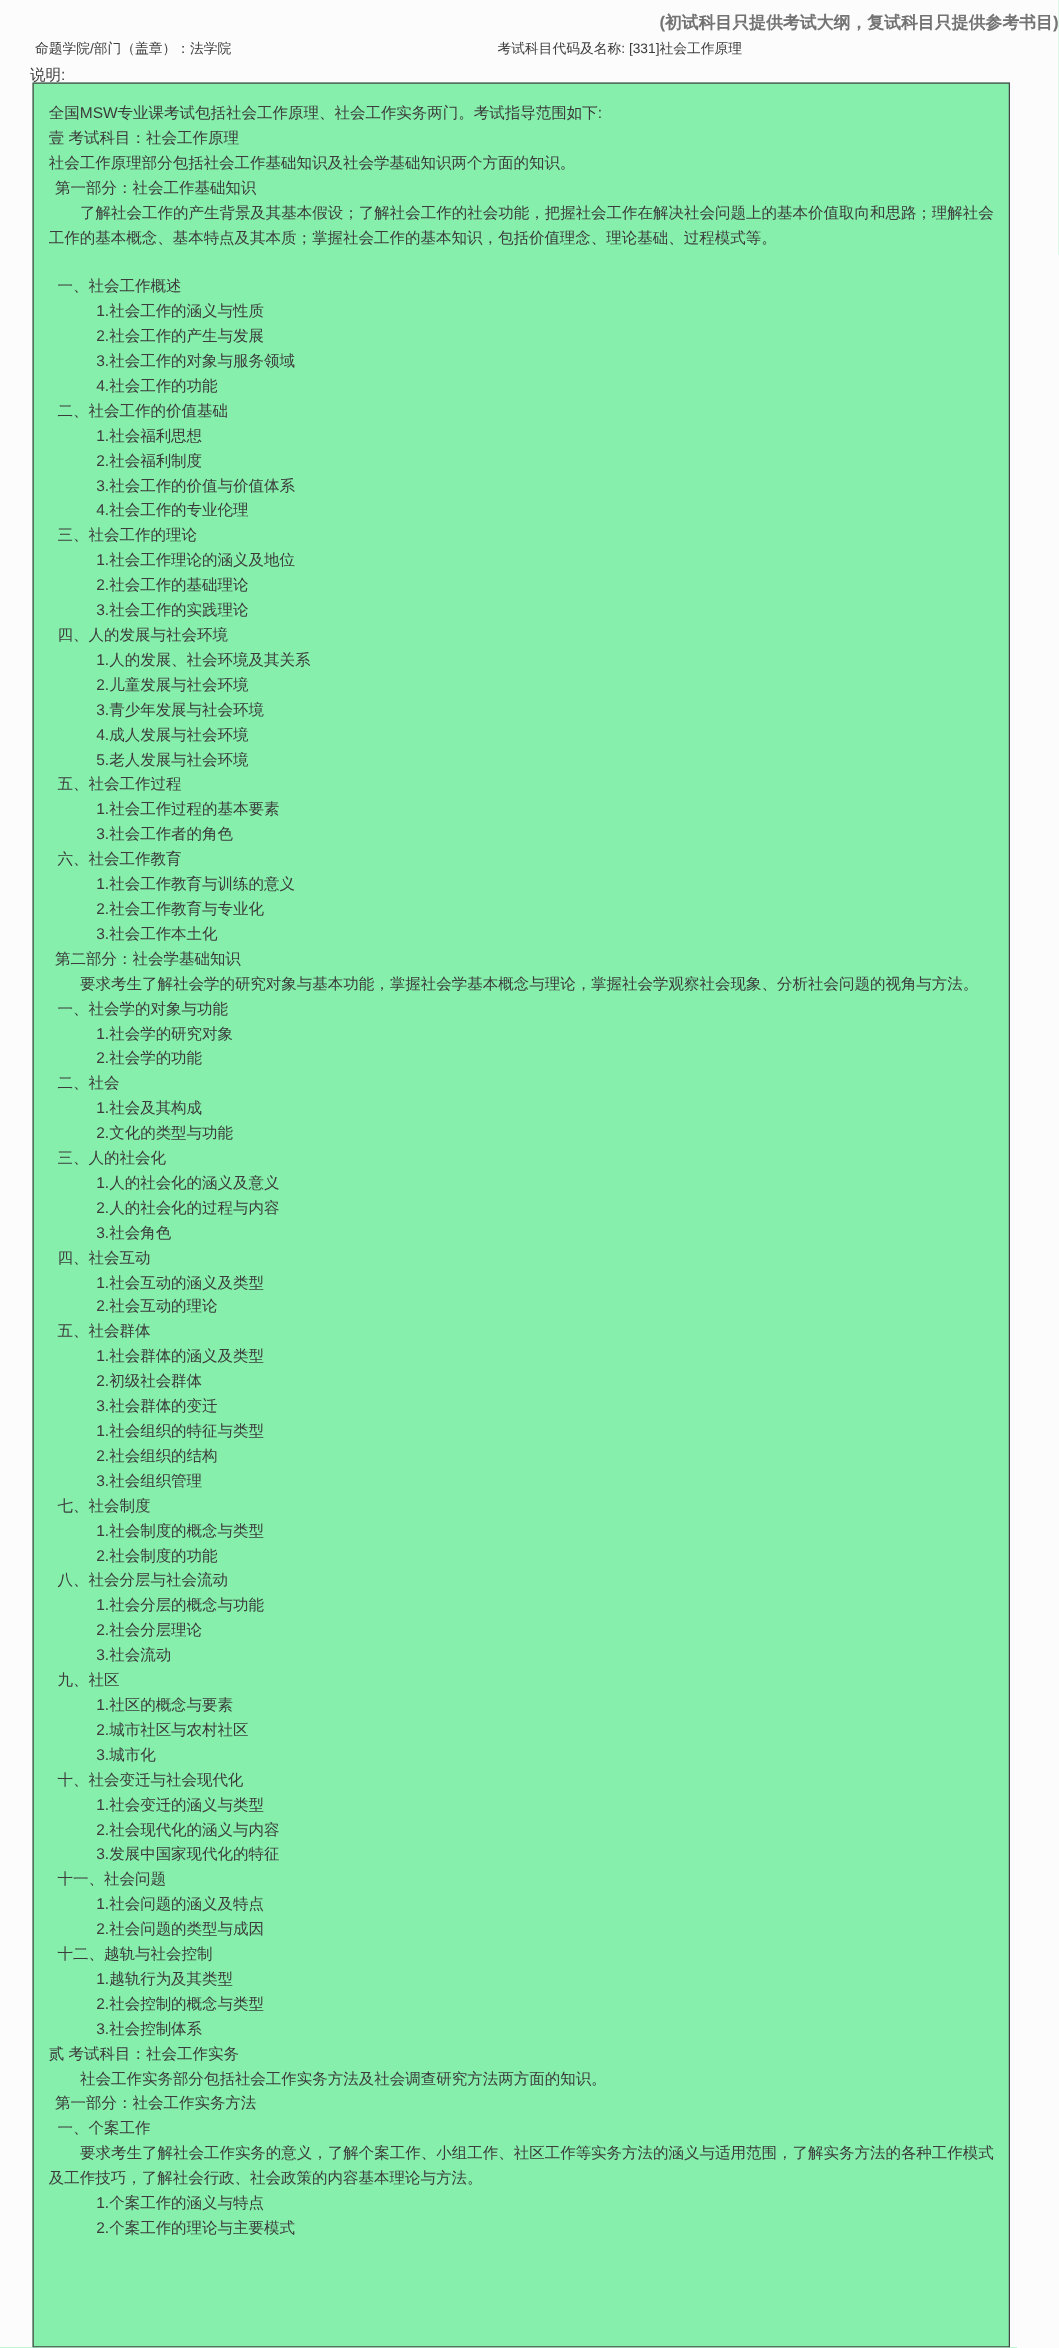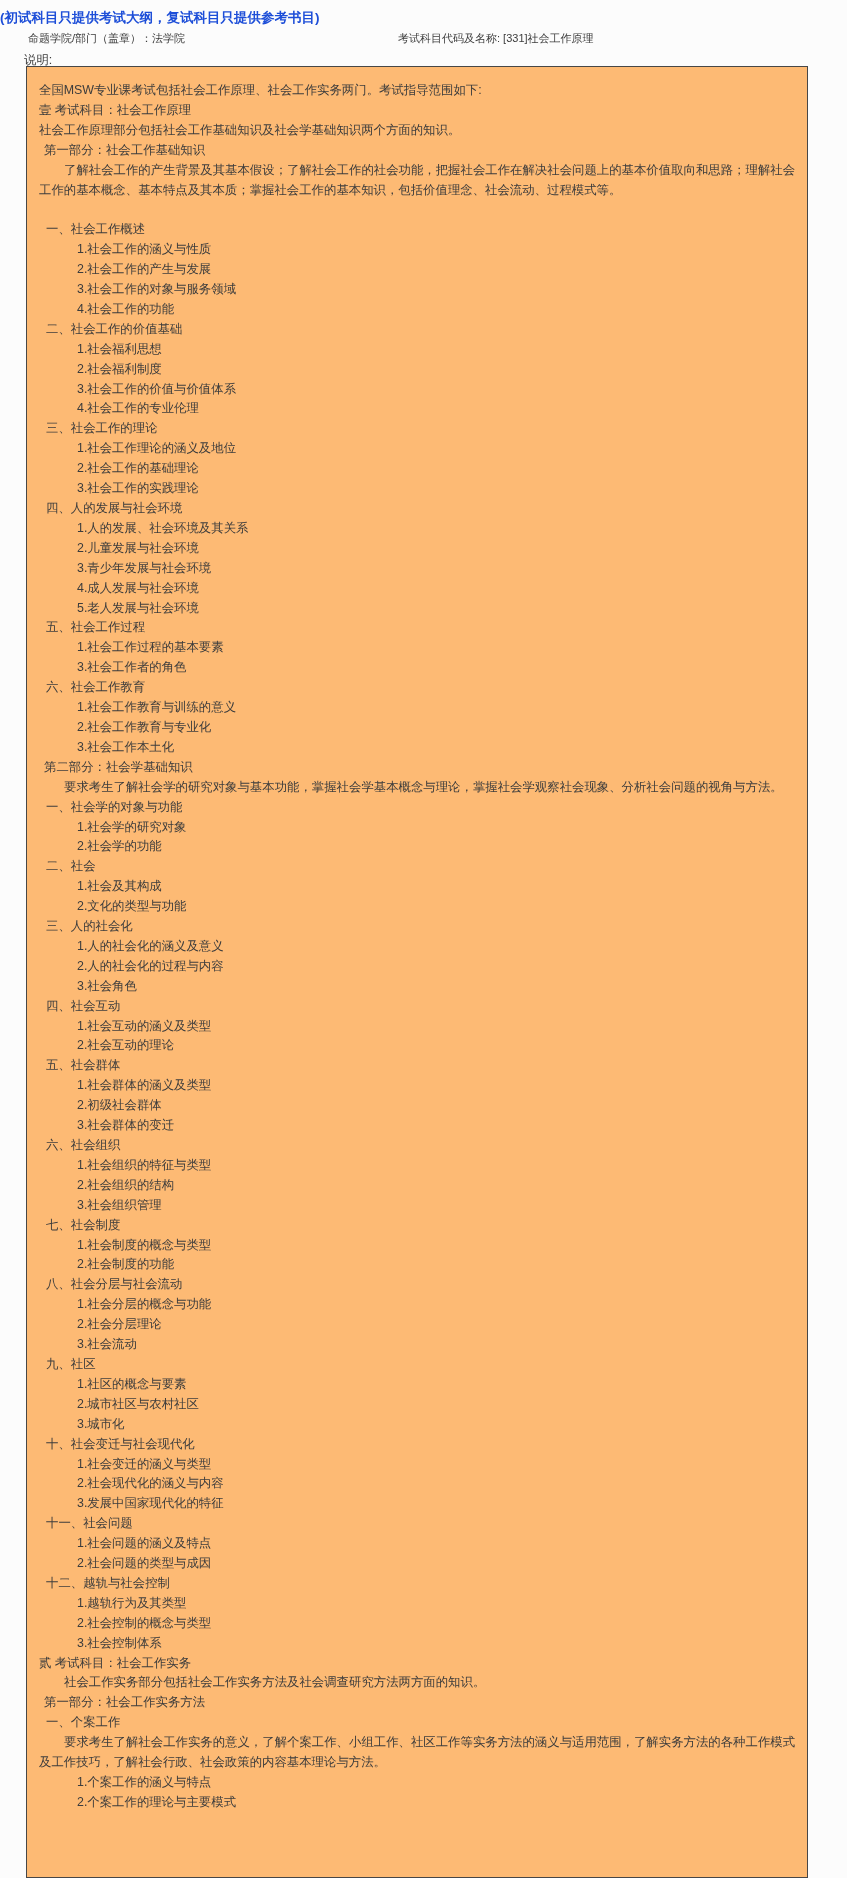--- a/index.html
+++ b/index.html
@@ -6,24 +6,24 @@
   body {
     width: 847px; height: 1878px;
     background: #fcfcfc;
     color: #3c3c3c;
     font-family: "Liberation Sans", sans-serif;
     position: relative;
     overflow: hidden;
   }
   .doc-title {
     padding-top: 9px;
-    text-align: left;
+    text-align: right;
     font-size: 13.5px;
     font-weight: bold;
-    color: #1d4ed8;
+    color: #737373;
   }
   .header-row {
     position: relative;
     height: 19px;
     margin-top: 4px;
     font-size: 11px;
   }
   .hdr-left  { position: absolute; left: 28px; top: 0; }
   .hdr-right { position: absolute; left: 398px; top: 0; }
   .note-label {
@@ -31,21 +31,21 @@
     margin-top: 2px;
     font-size: 12.4px;
     height: 18px;
   }
   .content-box {
     position: absolute;
     left: 26px; top: 66px;
     width: 782px; bottom: 0;
     box-sizing: border-box;
     border: 1px solid #474747;
-    background: #fdba74;
+    background: #86efac;
     padding: 14px 4px 0 12px;
     overflow: hidden;
   }
   .line {
     font-size: 12.4px;
     line-height: 19.9px;
     color: #3c3c3c;
   }
   .line.indent { text-indent: 25px; }
   .line.part   { padding-left: 5px; }
@@ -61,21 +61,21 @@
   <div class="header-row">
     <span class="hdr-left">命题学院/部门（盖章）：法学院</span>
     <span class="hdr-right">考试科目代码及名称: [331]社会工作原理</span>
   </div>
   <div class="note-label">说明:</div>
   <div class="content-box" id="doc-box">
       <div class="line">全国MSW专业课考试包括社会工作原理、社会工作实务两门。考试指导范围如下:</div>
       <div class="line">壹 考试科目：社会工作原理</div>
       <div class="line">社会工作原理部分包括社会工作基础知识及社会学基础知识两个方面的知识。</div>
       <div class="line part">第一部分：社会工作基础知识</div>
-      <div class="line indent">了解社会工作的产生背景及其基本假设；了解社会工作的社会功能，把握社会工作在解决社会问题上的基本价值取向和思路；理解社会工作的基本概念、基本特点及其本质；掌握社会工作的基本知识，包括价值理念、社会流动、过程模式等。</div>
+      <div class="line indent">了解社会工作的产生背景及其基本假设；了解社会工作的社会功能，把握社会工作在解决社会问题上的基本价值取向和思路；理解社会工作的基本概念、基本特点及其本质；掌握社会工作的基本知识，包括价值理念、理论基础、过程模式等。</div>
       <div class="line blank">&nbsp;</div>
       <div class="line h1">一、社会工作概述</div>
       <div class="line item">1.社会工作的涵义与性质</div>
       <div class="line item">2.社会工作的产生与发展</div>
       <div class="line item">3.社会工作的对象与服务领域</div>
       <div class="line item">4.社会工作的功能</div>
       <div class="line h1">二、社会工作的价值基础</div>
       <div class="line item">1.社会福利思想</div>
       <div class="line item">2.社会福利制度</div>
       <div class="line item">3.社会工作的价值与价值体系</div>
@@ -109,21 +109,20 @@
       <div class="line item">1.人的社会化的涵义及意义</div>
       <div class="line item">2.人的社会化的过程与内容</div>
       <div class="line item">3.社会角色</div>
       <div class="line h1">四、社会互动</div>
       <div class="line item">1.社会互动的涵义及类型</div>
       <div class="line item">2.社会互动的理论</div>
       <div class="line h1">五、社会群体</div>
       <div class="line item">1.社会群体的涵义及类型</div>
       <div class="line item">2.初级社会群体</div>
       <div class="line item">3.社会群体的变迁</div>
-      <div class="line h1">六、社会组织</div>
       <div class="line item">1.社会组织的特征与类型</div>
       <div class="line item">2.社会组织的结构</div>
       <div class="line item">3.社会组织管理</div>
       <div class="line h1">七、社会制度</div>
       <div class="line item">1.社会制度的概念与类型</div>
       <div class="line item">2.社会制度的功能</div>
       <div class="line h1">八、社会分层与社会流动</div>
       <div class="line item">1.社会分层的概念与功能</div>
       <div class="line item">2.社会分层理论</div>
       <div class="line item">3.社会流动</div>

